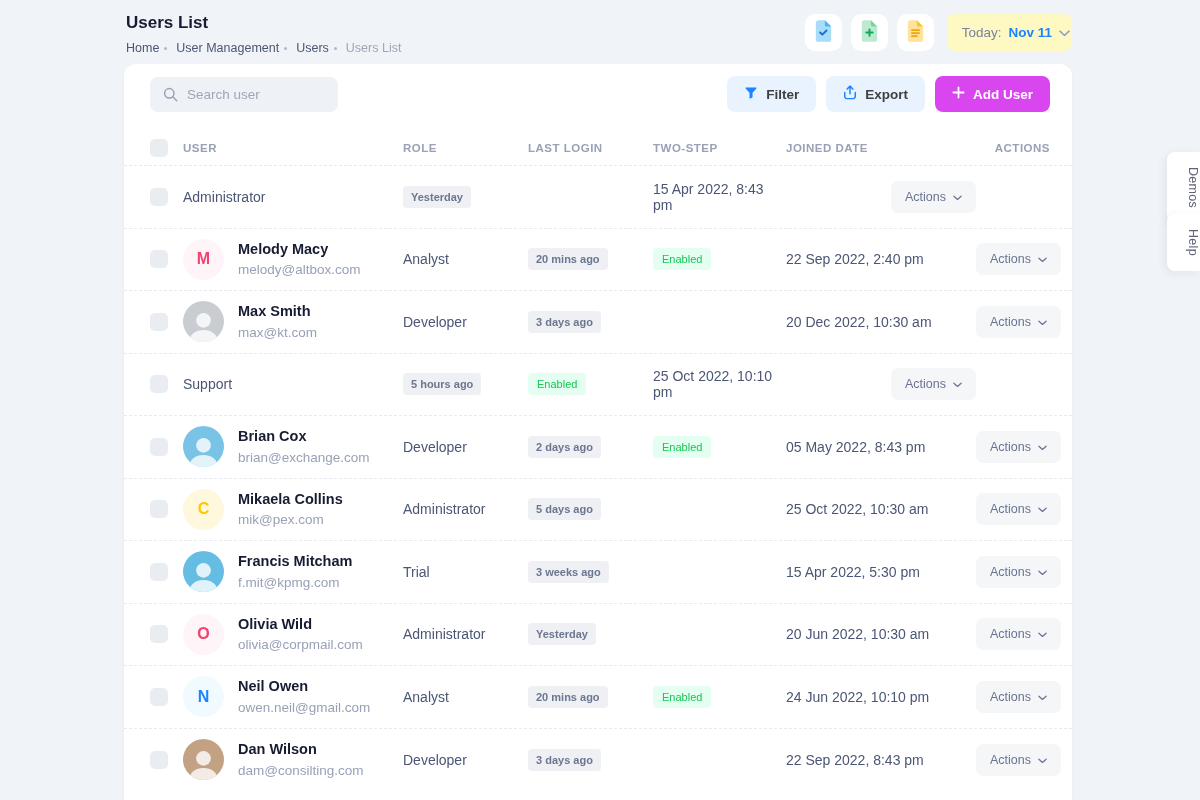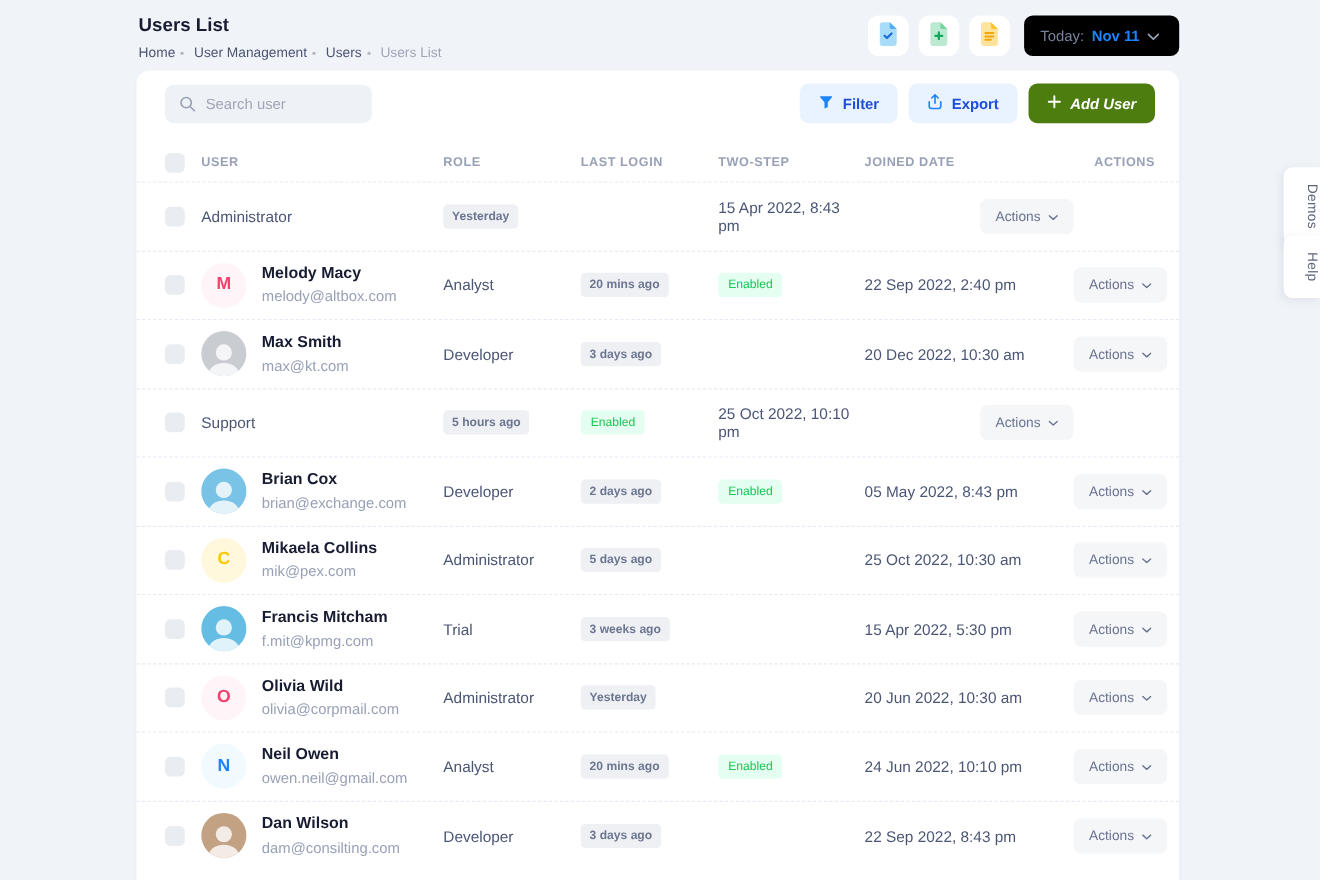--- a/index.html
+++ b/index.html
@@ -16,41 +16,41 @@
   .page-header { position: absolute; left: 126px; top: 13px; }
   .page-title { font-size: 17px; font-weight: 700; color: #181c32; }
   .breadcrumb { display: flex; align-items: center; margin-top: 8px; font-size: 12.5px; }
   .crumb { color: #4b5675; cursor: pointer; }
   .crumb.active { color: #a1a5b7; cursor: default; }
   .dot { width: 3px; height: 3px; border-radius: 50%; background: #b5b5c3; display: inline-block; margin: 0 9px 0 5px; }
 
   .header-right { position: absolute; top: 14px; right: 128px; display: flex; align-items: center; gap: 9px; }
   .quick-btn { width: 37px; height: 37px; background: #fff; border: none; border-radius: 10px;
     display: flex; align-items: center; justify-content: center; cursor: pointer; padding: 0; }
-  .today-btn { height: 37px; background: #000000; border: none; border-radius: 8px; display: flex;
-    align-items: center; gap: 7px; padding: 0 18px 0 15px; font-size: 13.5px; color: #78829d;
+  .today-btn { height: 37px; background: #fef9c3; border: none; border-radius: 8px; display: flex;
+    align-items: center; gap: 7px; padding: 0 2px 0 15px; font-size: 13.5px; color: #78829d;
     cursor: pointer; font-family: inherit; margin-left: 4px; }
   .today-value { color: #1b84ff; font-weight: 700; }
 
   
   .card { position: absolute; left: 124px; top: 64px; width: 948px; height: 760px;
     background: #fff; border-radius: 12px; box-shadow: 0 3px 4px rgba(0,0,0,.03); }
 
   .toolbar { display: flex; justify-content: space-between; align-items: center; padding: 12px 22px 0 26px; }
   .search-box { position: relative; width: 188px; }
   .search-input { width: 100%; height: 35px; background: #eef1f5; border: none; border-radius: 8px;
     padding: 0 12px 0 37px; font-size: 13.5px; color: #4b5675; outline: none; font-family: inherit; }
   .search-input::placeholder { color: #a1a5b7; }
   .search-icon { position: absolute; left: 13px; top: 10px; }
 
   .toolbar-actions { display: flex; gap: 10px; }
   .btn { height: 36px; border: none; border-radius: 8px; font-size: 13.5px; font-weight: 600;
     display: flex; align-items: center; gap: 8px; padding: 0 17px; cursor: pointer; font-family: inherit; }
-  .btn-light-primary { background: #e9f3ff; color: #1d4ed8; }
-  .btn-primary { background: #4d7c0f; color: #fff; font-style: italic; }
+  .btn-light-primary { background: #e9f3ff; color: #404040; }
+  .btn-primary { background: #d946ef; color: #fff; }
 
   
   .thead, .row { display: grid; grid-template-columns: 33px 220px 125px 125px 133px 190px 1fr;
     align-items: center; padding: 0 22px 0 26px; }
   .thead { margin-top: 18px; height: 36px; border-bottom: 1px dashed #e7eaf3; }
   .th { font-size: 11.5px; font-weight: 700; color: #99a1b7; letter-spacing: .5px; }
   .th.right { text-align: right; }
   .row { height: 62.5px; border-bottom: 1px dashed #e7eaf3; }
   .row:last-child { border-bottom: none; }
 

